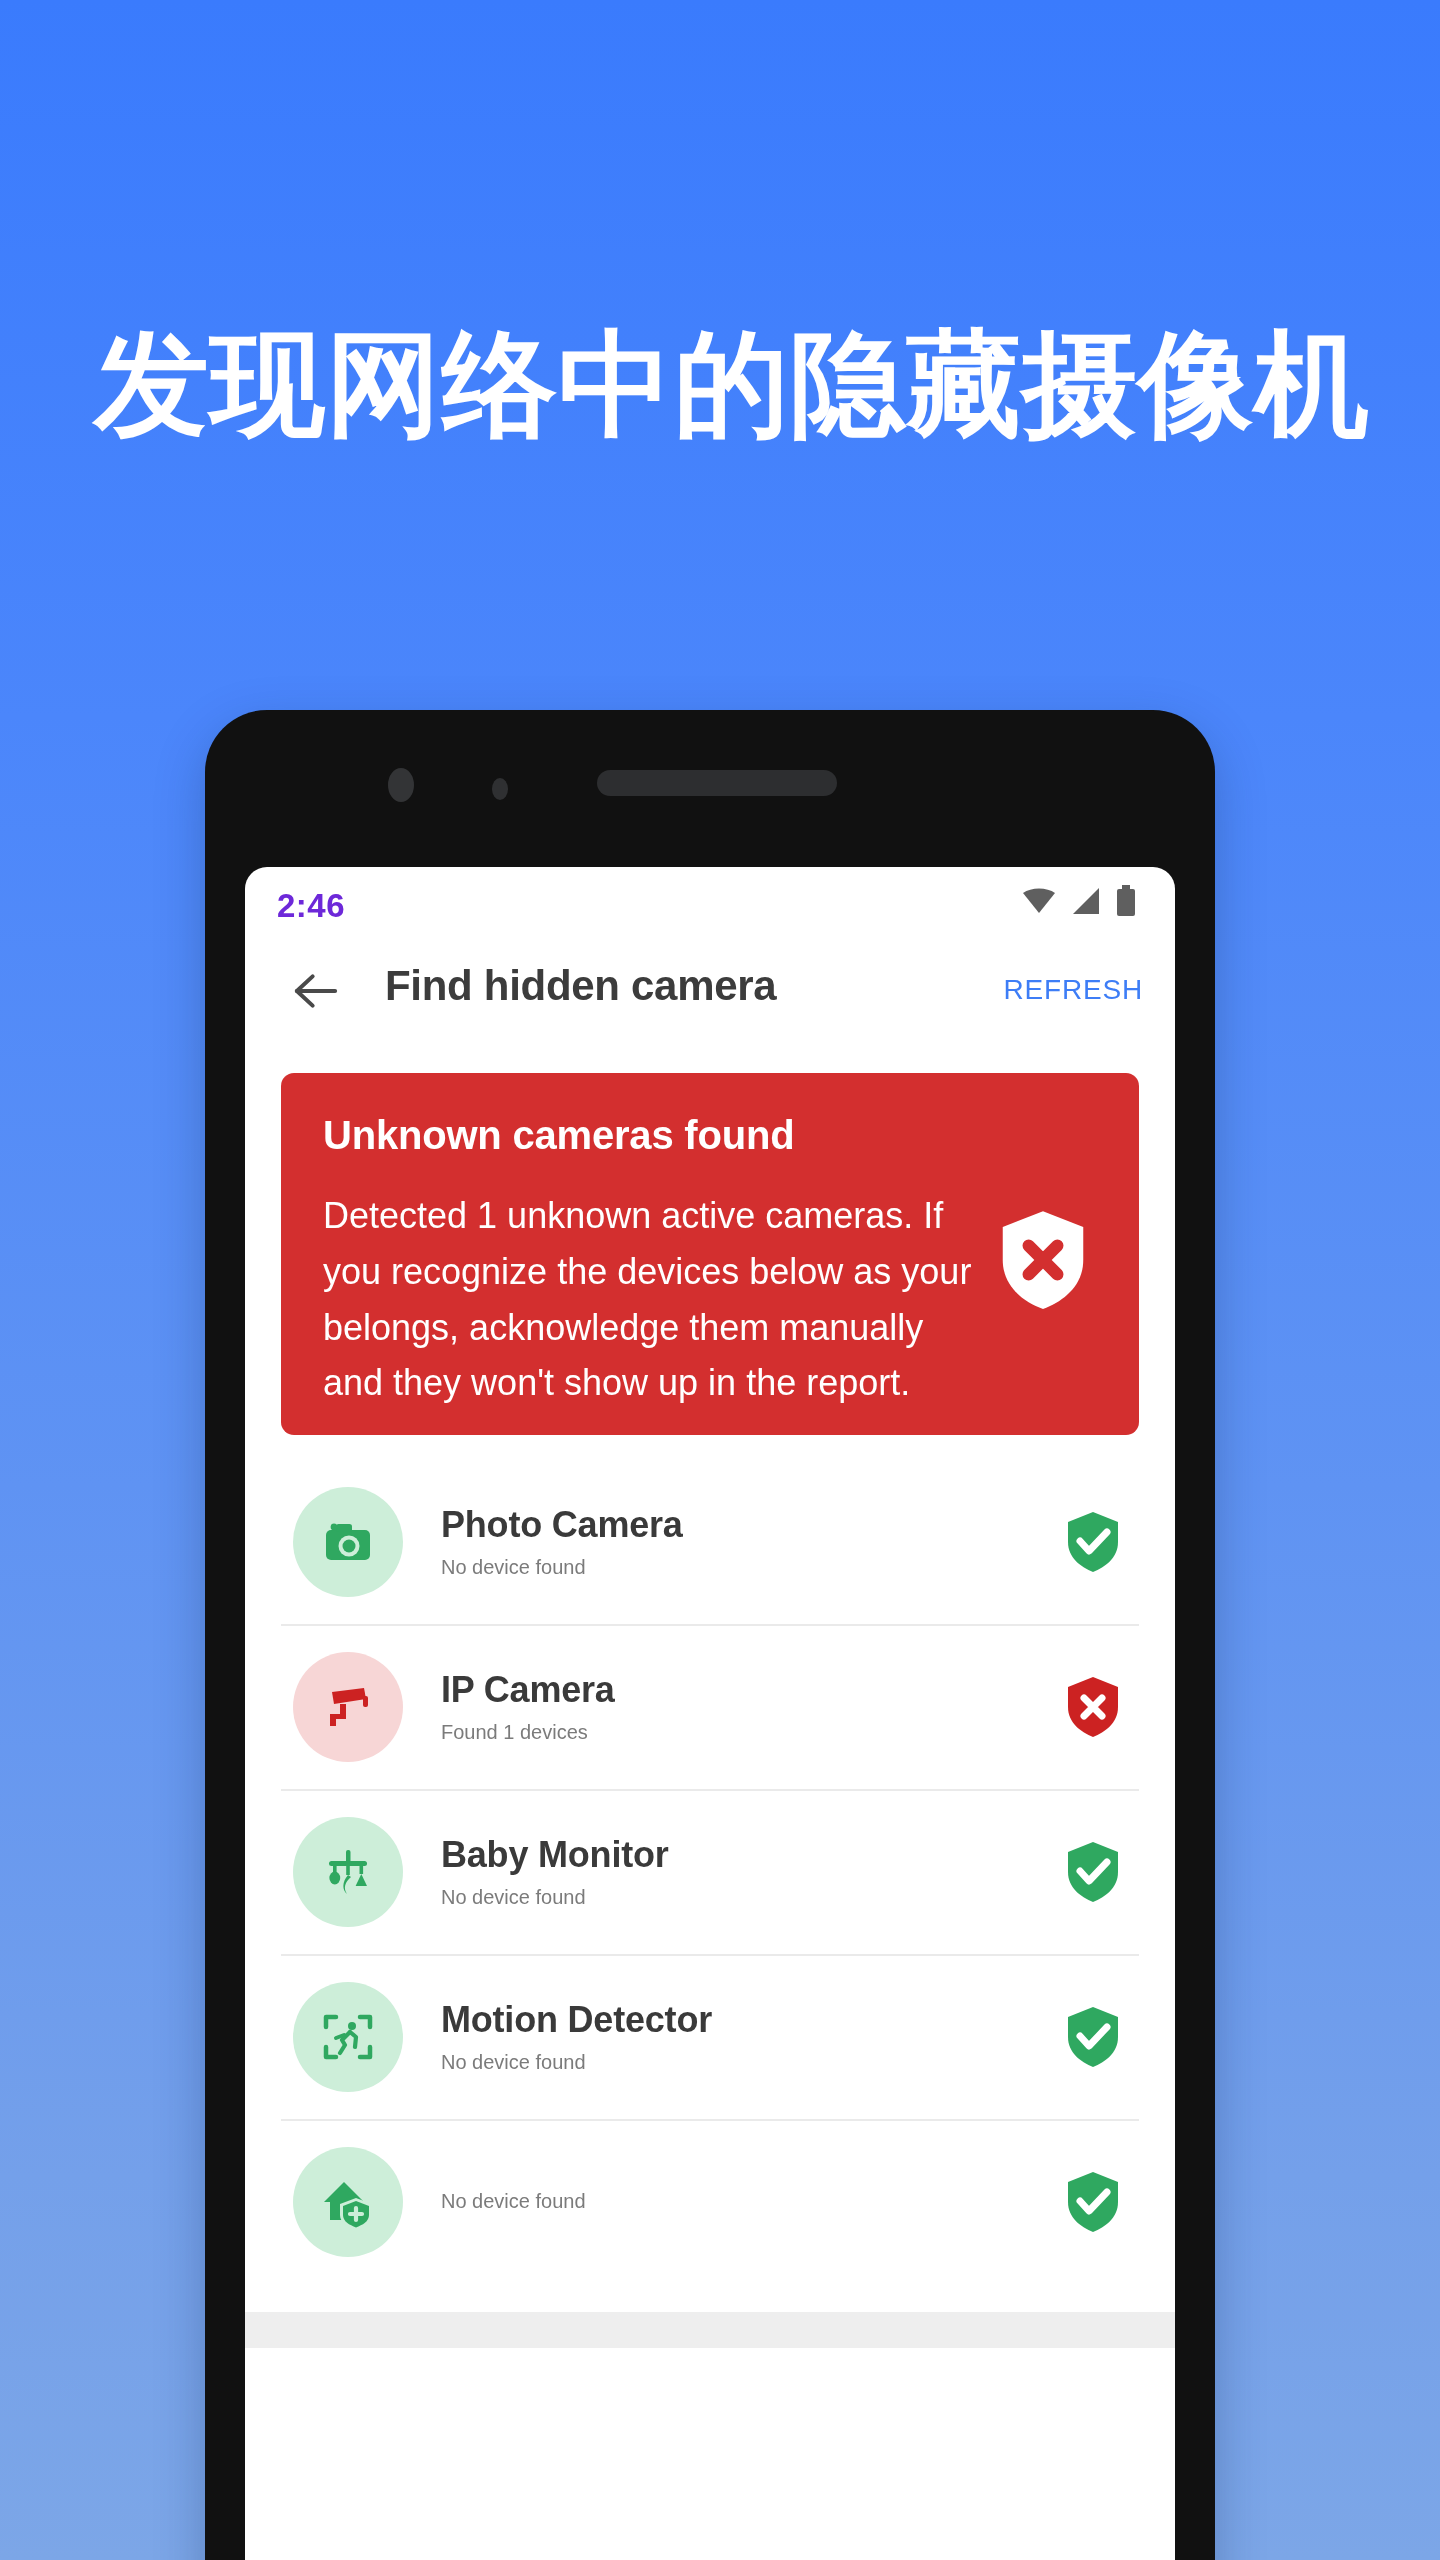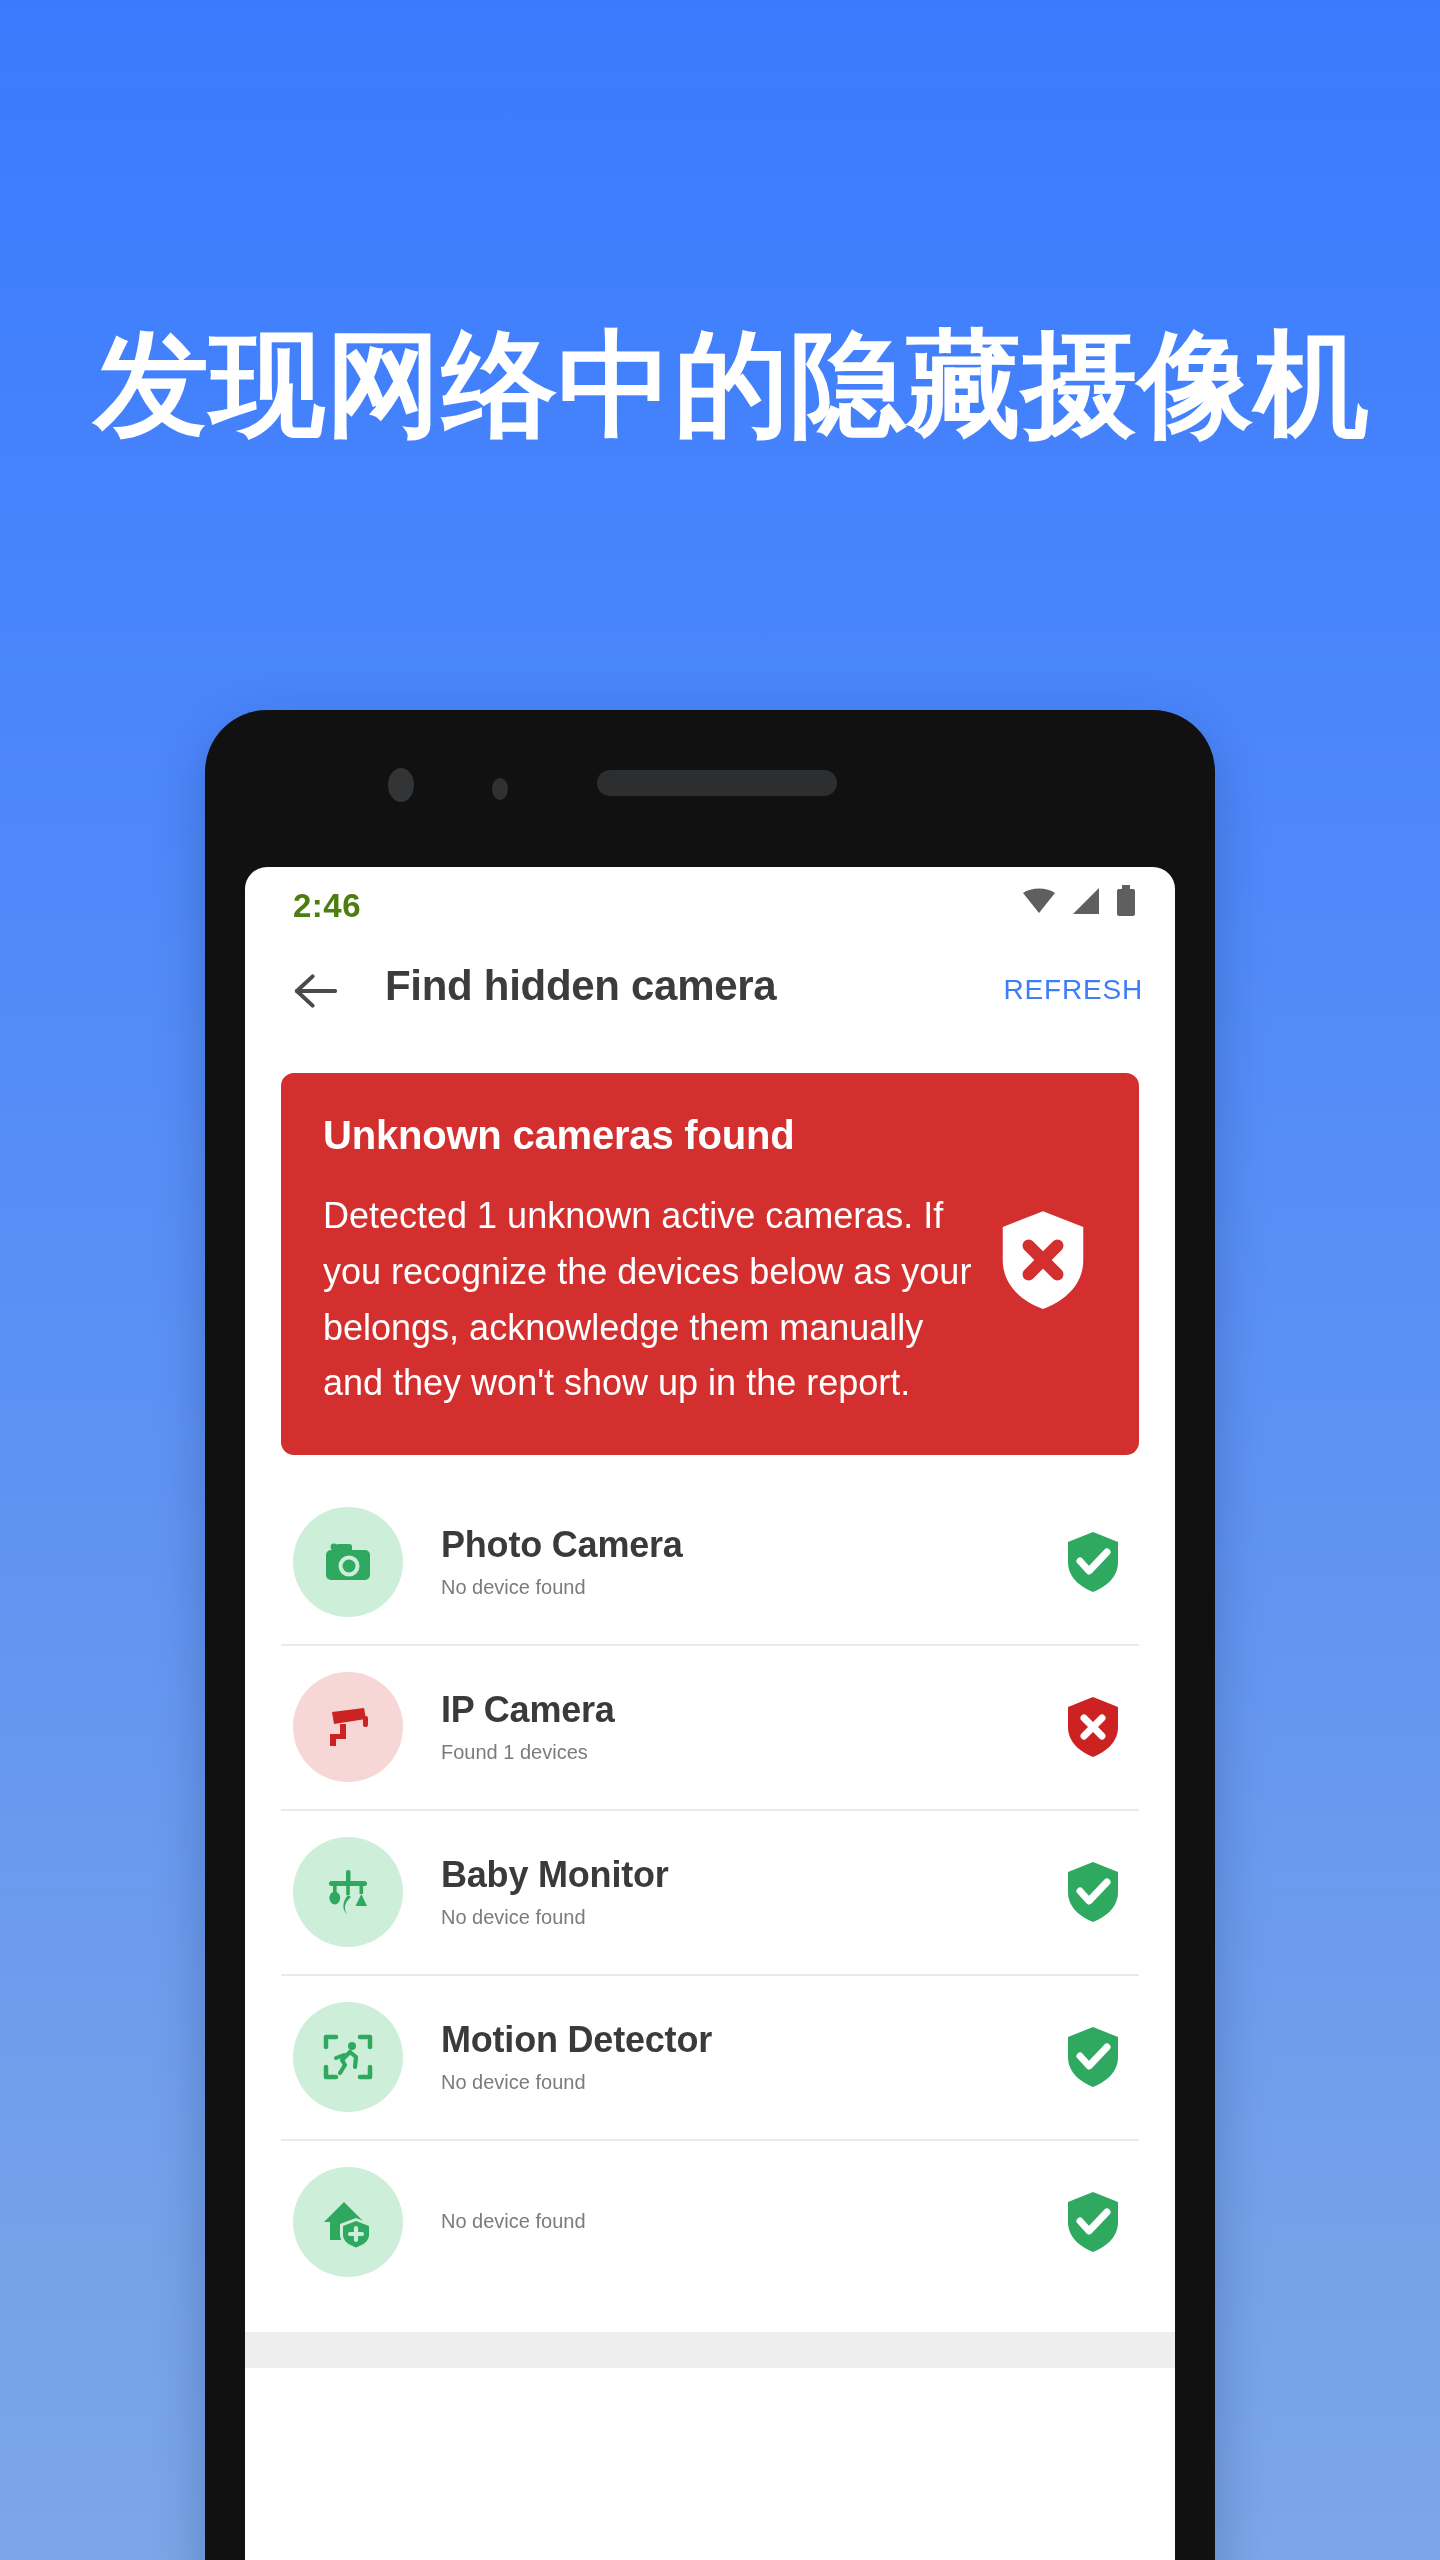--- a/index.html
+++ b/index.html
@@ -110,24 +110,24 @@
     overflow: hidden;
   }
 
   
   .statusbar {
     position: relative;
     height: 75px;
   }
   .status-time {
     position: absolute;
-    left: 48px;
+    left: 32px;
     top: 20px;
     font-size: 33px;
-    color: #4d7c0f;
+    color: #6d28d9;
     font-weight: 600;
     letter-spacing: 0.5px;
   }
   .status-icons {
     position: absolute;
     right: 38px;
     top: 18px;
     display: flex;
     align-items: center;
     gap: 13px;
@@ -166,21 +166,21 @@
     letter-spacing: 0.8px;
     cursor: pointer;
   }
 
   
   .alert-card {
     position: relative;
     margin: 23px 36px 0 36px;
     background: #d32f2f;
     border-radius: 13px;
-    padding: 40px 42px 44px 42px;
+    padding: 40px 42px 24px 42px;
     box-sizing: border-box;
   }
   .alert-title {
     color: #ffffff;
     font-size: 40px;
     font-weight: 700;
     letter-spacing: -0.2px;
     margin-bottom: 30px;
   }
   .alert-body {

